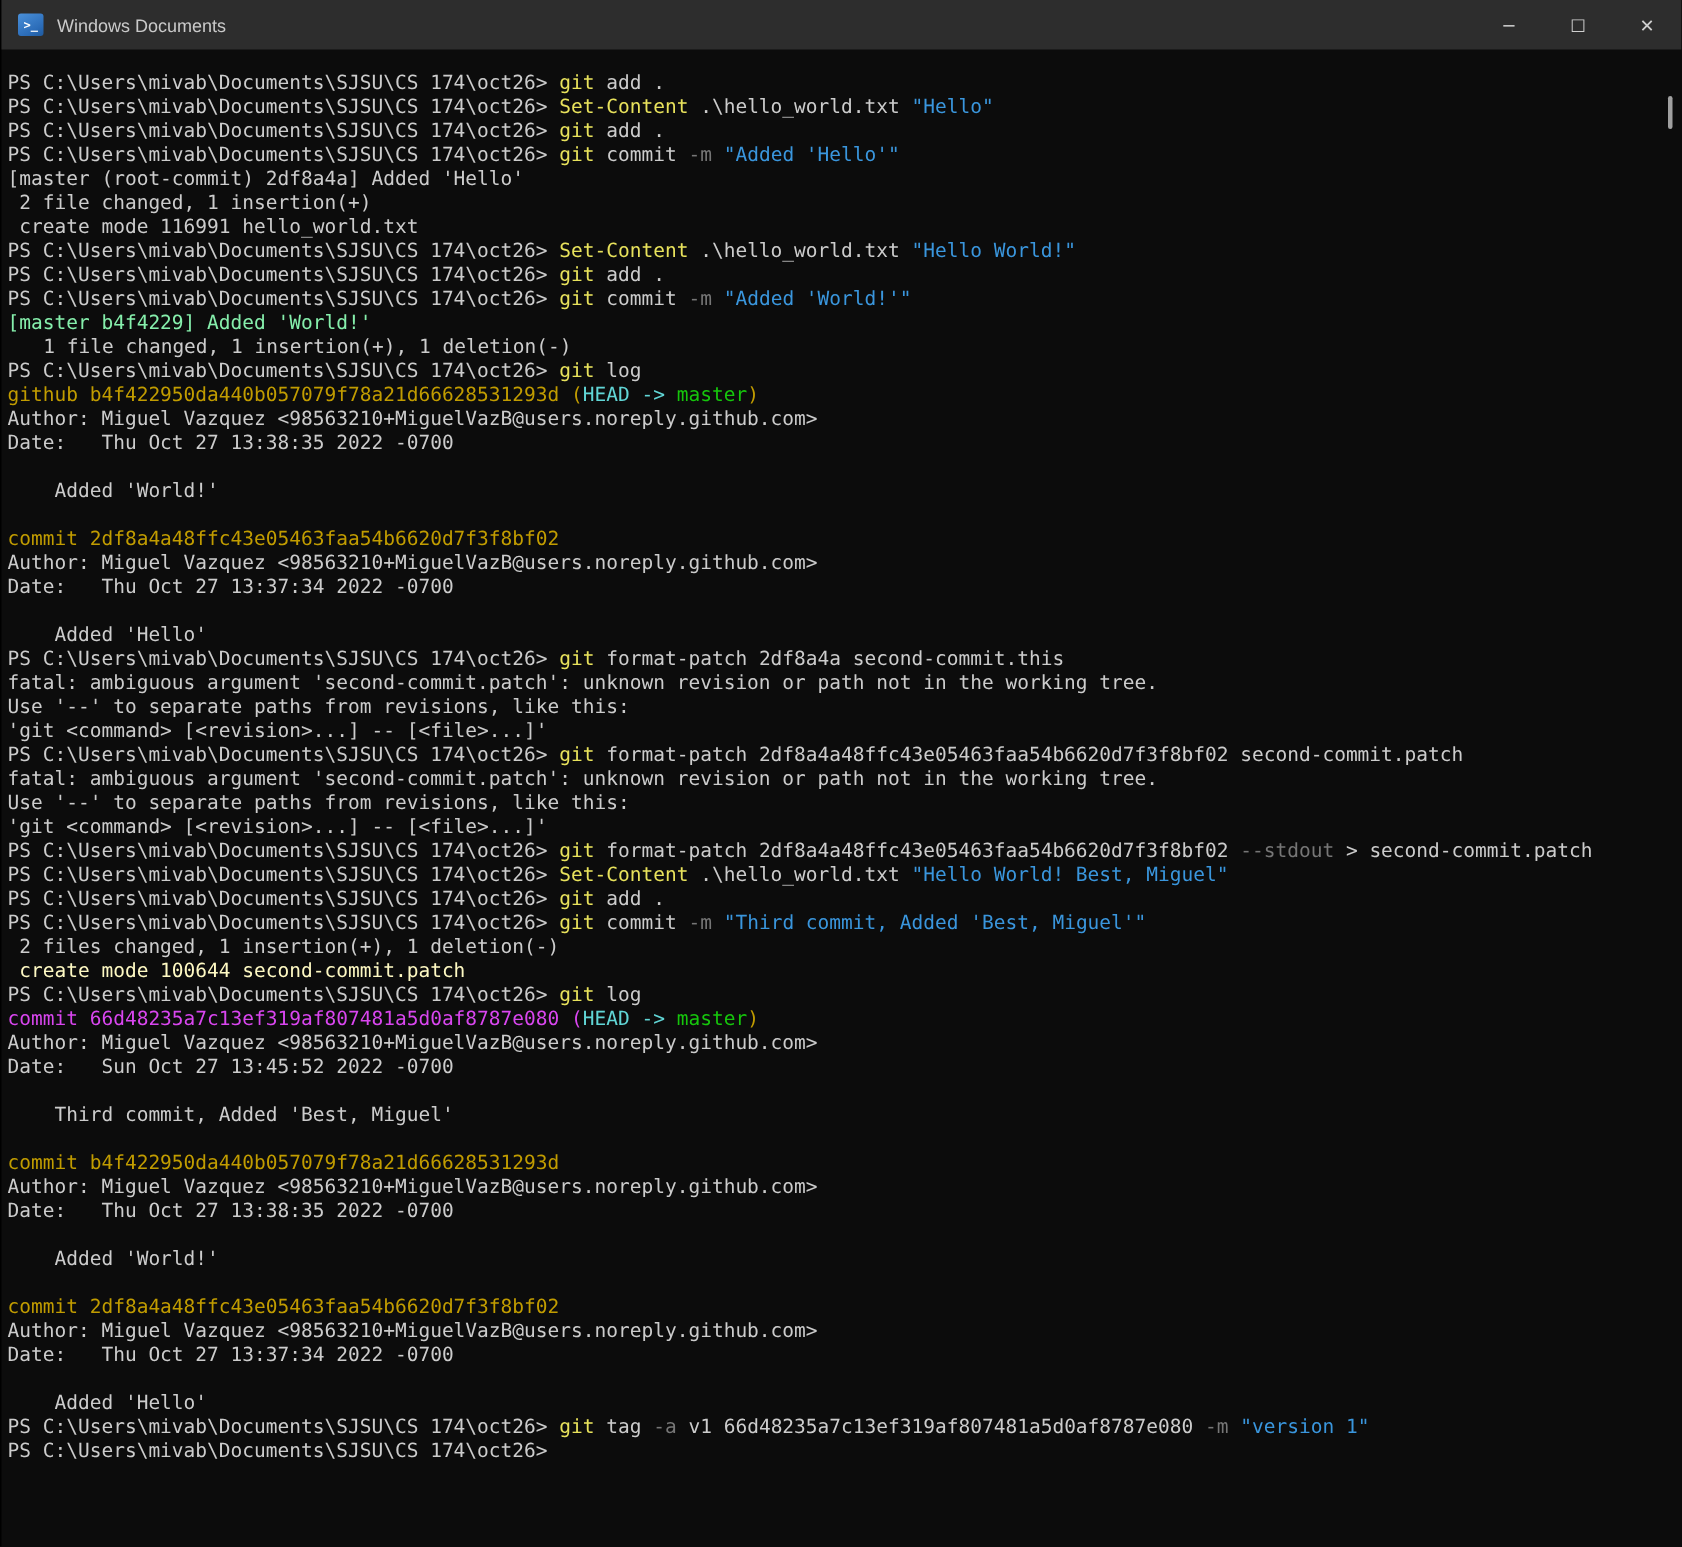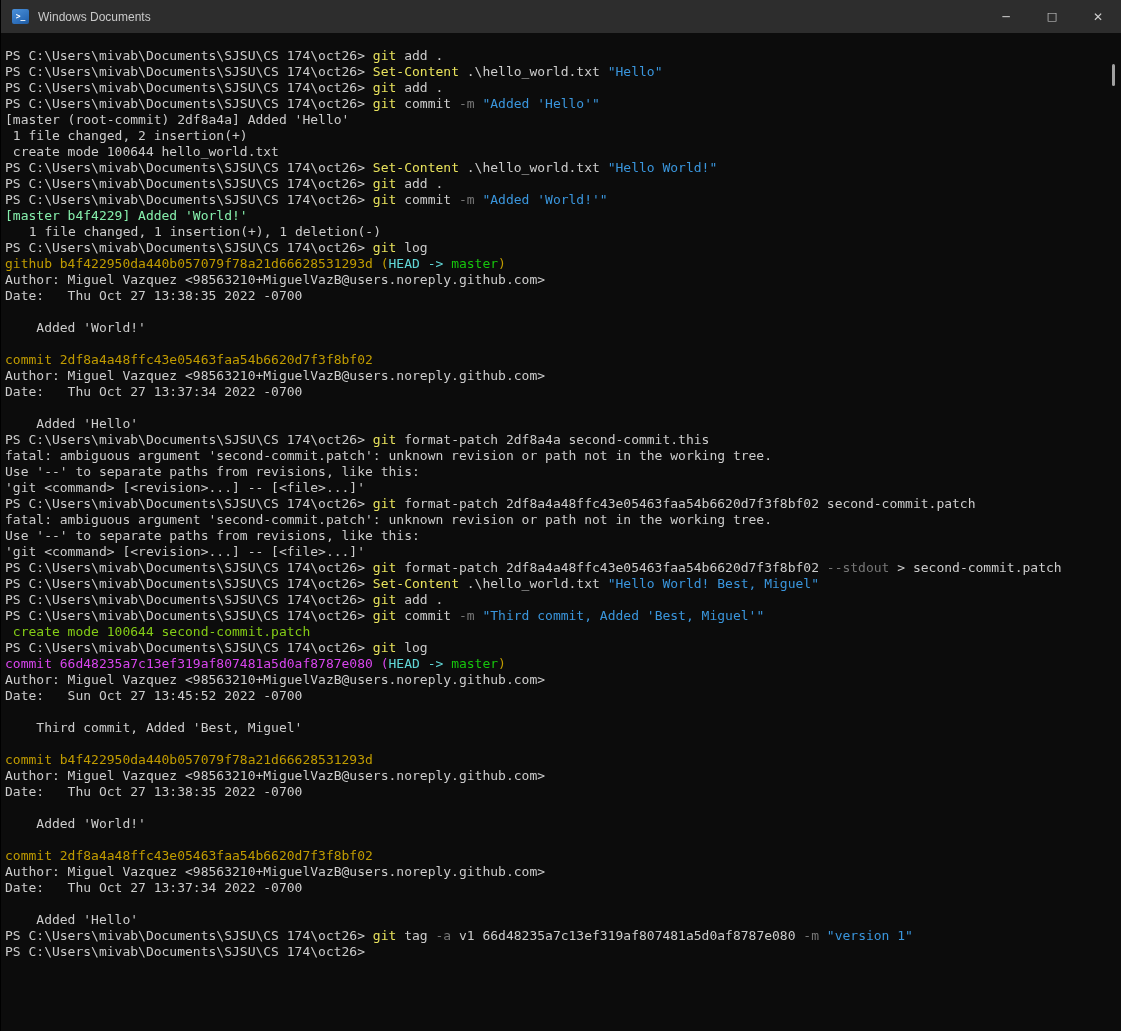--- a/index.html
+++ b/index.html
@@ -47,22 +47,22 @@
       </button>
     </div>
   </div>
   <div class="screen">
     <div class="out">
         <div class="line"><span style="color: rgb(204, 204, 204);">PS C:\Users\mivab\Documents\SJSU\CS 174\oct26&gt; </span><span style="color: rgb(232, 226, 92);">git</span><span style="color: rgb(204, 204, 204);"> add .</span></div>
         <div class="line"><span style="color: rgb(204, 204, 204);">PS C:\Users\mivab\Documents\SJSU\CS 174\oct26&gt; </span><span style="color: rgb(232, 226, 92);">Set-Content</span><span style="color: rgb(204, 204, 204);"> .\hello_world.txt </span><span style="color: rgb(58, 150, 221);">"Hello"</span></div>
         <div class="line"><span style="color: rgb(204, 204, 204);">PS C:\Users\mivab\Documents\SJSU\CS 174\oct26&gt; </span><span style="color: rgb(232, 226, 92);">git</span><span style="color: rgb(204, 204, 204);"> add .</span></div>
         <div class="line"><span style="color: rgb(204, 204, 204);">PS C:\Users\mivab\Documents\SJSU\CS 174\oct26&gt; </span><span style="color: rgb(232, 226, 92);">git</span><span style="color: rgb(204, 204, 204);"> commit </span><span style="color: rgb(118, 118, 118);">-m</span><span style="color: rgb(204, 204, 204);"> </span><span style="color: rgb(58, 150, 221);">"Added 'Hello'"</span></div>
         <div class="line"><span style="color: rgb(204, 204, 204);">[master (root-commit) 2df8a4a] Added 'Hello'</span></div>
-        <div class="line"><span style="color: rgb(204, 204, 204);"> 1 file changed, 2 insertion(+)</span></div>
-        <div class="line"><span style="color: rgb(204, 204, 204);"> create mode 100644 hello_world.txt</span></div>
+        <div class="line"><span style="color: rgb(204, 204, 204);"> 2 file changed, 1 insertion(+)</span></div>
+        <div class="line"><span style="color: rgb(204, 204, 204);"> create mode 116991 hello_world.txt</span></div>
         <div class="line"><span style="color: rgb(204, 204, 204);">PS C:\Users\mivab\Documents\SJSU\CS 174\oct26&gt; </span><span style="color: rgb(232, 226, 92);">Set-Content</span><span style="color: rgb(204, 204, 204);"> .\hello_world.txt </span><span style="color: rgb(58, 150, 221);">"Hello World!"</span></div>
         <div class="line"><span style="color: rgb(204, 204, 204);">PS C:\Users\mivab\Documents\SJSU\CS 174\oct26&gt; </span><span style="color: rgb(232, 226, 92);">git</span><span style="color: rgb(204, 204, 204);"> add .</span></div>
         <div class="line"><span style="color: rgb(204, 204, 204);">PS C:\Users\mivab\Documents\SJSU\CS 174\oct26&gt; </span><span style="color: rgb(232, 226, 92);">git</span><span style="color: rgb(204, 204, 204);"> commit </span><span style="color: rgb(118, 118, 118);">-m</span><span style="color: rgb(204, 204, 204);"> </span><span style="color: rgb(58, 150, 221);">"Added 'World!'"</span></div>
         <div class="line"><span style="color: #86efac;">[master b4f4229] Added 'World!'</span></div>
         <div class="line"><span style="color: rgb(204, 204, 204); margin-left: 16px;"> 1 file changed, 1 insertion(+), 1 deletion(-)</span></div>
         <div class="line"><span style="color: rgb(204, 204, 204);">PS C:\Users\mivab\Documents\SJSU\CS 174\oct26&gt; </span><span style="color: rgb(232, 226, 92);">git</span><span style="color: rgb(204, 204, 204);"> log</span></div>
         <div class="line"><span style="color: rgb(193, 156, 0);">github b4f422950da440b057079f78a21d66628531293d (</span><span style="color: rgb(97, 214, 214);">HEAD -&gt; </span><span style="color: rgb(22, 198, 12);">master</span><span style="color: rgb(193, 156, 0);">)</span></div>
         <div class="line"><span style="color: rgb(204, 204, 204);">Author: Miguel Vazquez &lt;98563210+MiguelVazB@users.noreply.github.com&gt;</span></div>
         <div class="line"><span style="color: rgb(204, 204, 204);">Date:   Thu Oct 27 13:38:35 2022 -0700</span></div>
         <div class="line">&nbsp;</div>
@@ -78,21 +78,22 @@
         <div class="line"><span style="color: rgb(204, 204, 204);">Use '--' to separate paths from revisions, like this:</span></div>
         <div class="line"><span style="color: rgb(204, 204, 204);">'git &lt;command&gt; [&lt;revision&gt;...] -- [&lt;file&gt;...]'</span></div>
         <div class="line"><span style="color: rgb(204, 204, 204);">PS C:\Users\mivab\Documents\SJSU\CS 174\oct26&gt; </span><span style="color: rgb(232, 226, 92);">git</span><span style="color: rgb(204, 204, 204);"> format-patch 2df8a4a48ffc43e05463faa54b6620d7f3f8bf02 second-commit.patch</span></div>
         <div class="line"><span style="color: rgb(204, 204, 204);">fatal: ambiguous argument 'second-commit.patch': unknown revision or path not in the working tree.</span></div>
         <div class="line"><span style="color: rgb(204, 204, 204);">Use '--' to separate paths from revisions, like this:</span></div>
         <div class="line"><span style="color: rgb(204, 204, 204);">'git &lt;command&gt; [&lt;revision&gt;...] -- [&lt;file&gt;...]'</span></div>
         <div class="line"><span style="color: rgb(204, 204, 204);">PS C:\Users\mivab\Documents\SJSU\CS 174\oct26&gt; </span><span style="color: rgb(232, 226, 92);">git</span><span style="color: rgb(204, 204, 204);"> format-patch 2df8a4a48ffc43e05463faa54b6620d7f3f8bf02 </span><span style="color: rgb(118, 118, 118);">--stdout</span><span style="color: rgb(204, 204, 204);"> &gt; second-commit.patch</span></div>
         <div class="line"><span style="color: rgb(204, 204, 204);">PS C:\Users\mivab\Documents\SJSU\CS 174\oct26&gt; </span><span style="color: rgb(232, 226, 92);">Set-Content</span><span style="color: rgb(204, 204, 204);"> .\hello_world.txt </span><span style="color: rgb(58, 150, 221);">"Hello World! Best, Miguel"</span></div>
         <div class="line"><span style="color: rgb(204, 204, 204);">PS C:\Users\mivab\Documents\SJSU\CS 174\oct26&gt; </span><span style="color: rgb(232, 226, 92);">git</span><span style="color: rgb(204, 204, 204);"> add .</span></div>
         <div class="line"><span style="color: rgb(204, 204, 204);">PS C:\Users\mivab\Documents\SJSU\CS 174\oct26&gt; </span><span style="color: rgb(232, 226, 92);">git</span><span style="color: rgb(204, 204, 204);"> commit </span><span style="color: rgb(118, 118, 118);">-m</span><span style="color: rgb(204, 204, 204);"> </span><span style="color: rgb(58, 150, 221);">"Third commit, Added 'Best, Miguel'"</span></div>
-        <div class="line"><span style="color: #84cc16;"> create mode 100644 second-commit.patch</span></div>
+        <div class="line"><span style="color: rgb(204, 204, 204);"> 2 files changed, 1 insertion(+), 1 deletion(-)</span></div>
+        <div class="line"><span style="color: #fef9c3;"> create mode 100644 second-commit.patch</span></div>
         <div class="line"><span style="color: rgb(204, 204, 204);">PS C:\Users\mivab\Documents\SJSU\CS 174\oct26&gt; </span><span style="color: rgb(232, 226, 92);">git</span><span style="color: rgb(204, 204, 204);"> log</span></div>
         <div class="line"><span style="color: #d946ef;">commit 66d48235a7c13ef319af807481a5d0af8787e080 (</span><span style="color: rgb(97, 214, 214);">HEAD -&gt; </span><span style="color: rgb(22, 198, 12);">master</span><span style="color: rgb(193, 156, 0);">)</span></div>
         <div class="line"><span style="color: rgb(204, 204, 204);">Author: Miguel Vazquez &lt;98563210+MiguelVazB@users.noreply.github.com&gt;</span></div>
         <div class="line"><span style="color: rgb(204, 204, 204);">Date:   Sun Oct 27 13:45:52 2022 -0700</span></div>
         <div class="line">&nbsp;</div>
         <div class="line"><span style="color: rgb(204, 204, 204);">    Third commit, Added 'Best, Miguel'</span></div>
         <div class="line">&nbsp;</div>
         <div class="line"><span style="color: rgb(193, 156, 0);">commit b4f422950da440b057079f78a21d66628531293d</span></div>
         <div class="line"><span style="color: rgb(204, 204, 204);">Author: Miguel Vazquez &lt;98563210+MiguelVazB@users.noreply.github.com&gt;</span></div>
         <div class="line"><span style="color: rgb(204, 204, 204);">Date:   Thu Oct 27 13:38:35 2022 -0700</span></div>

